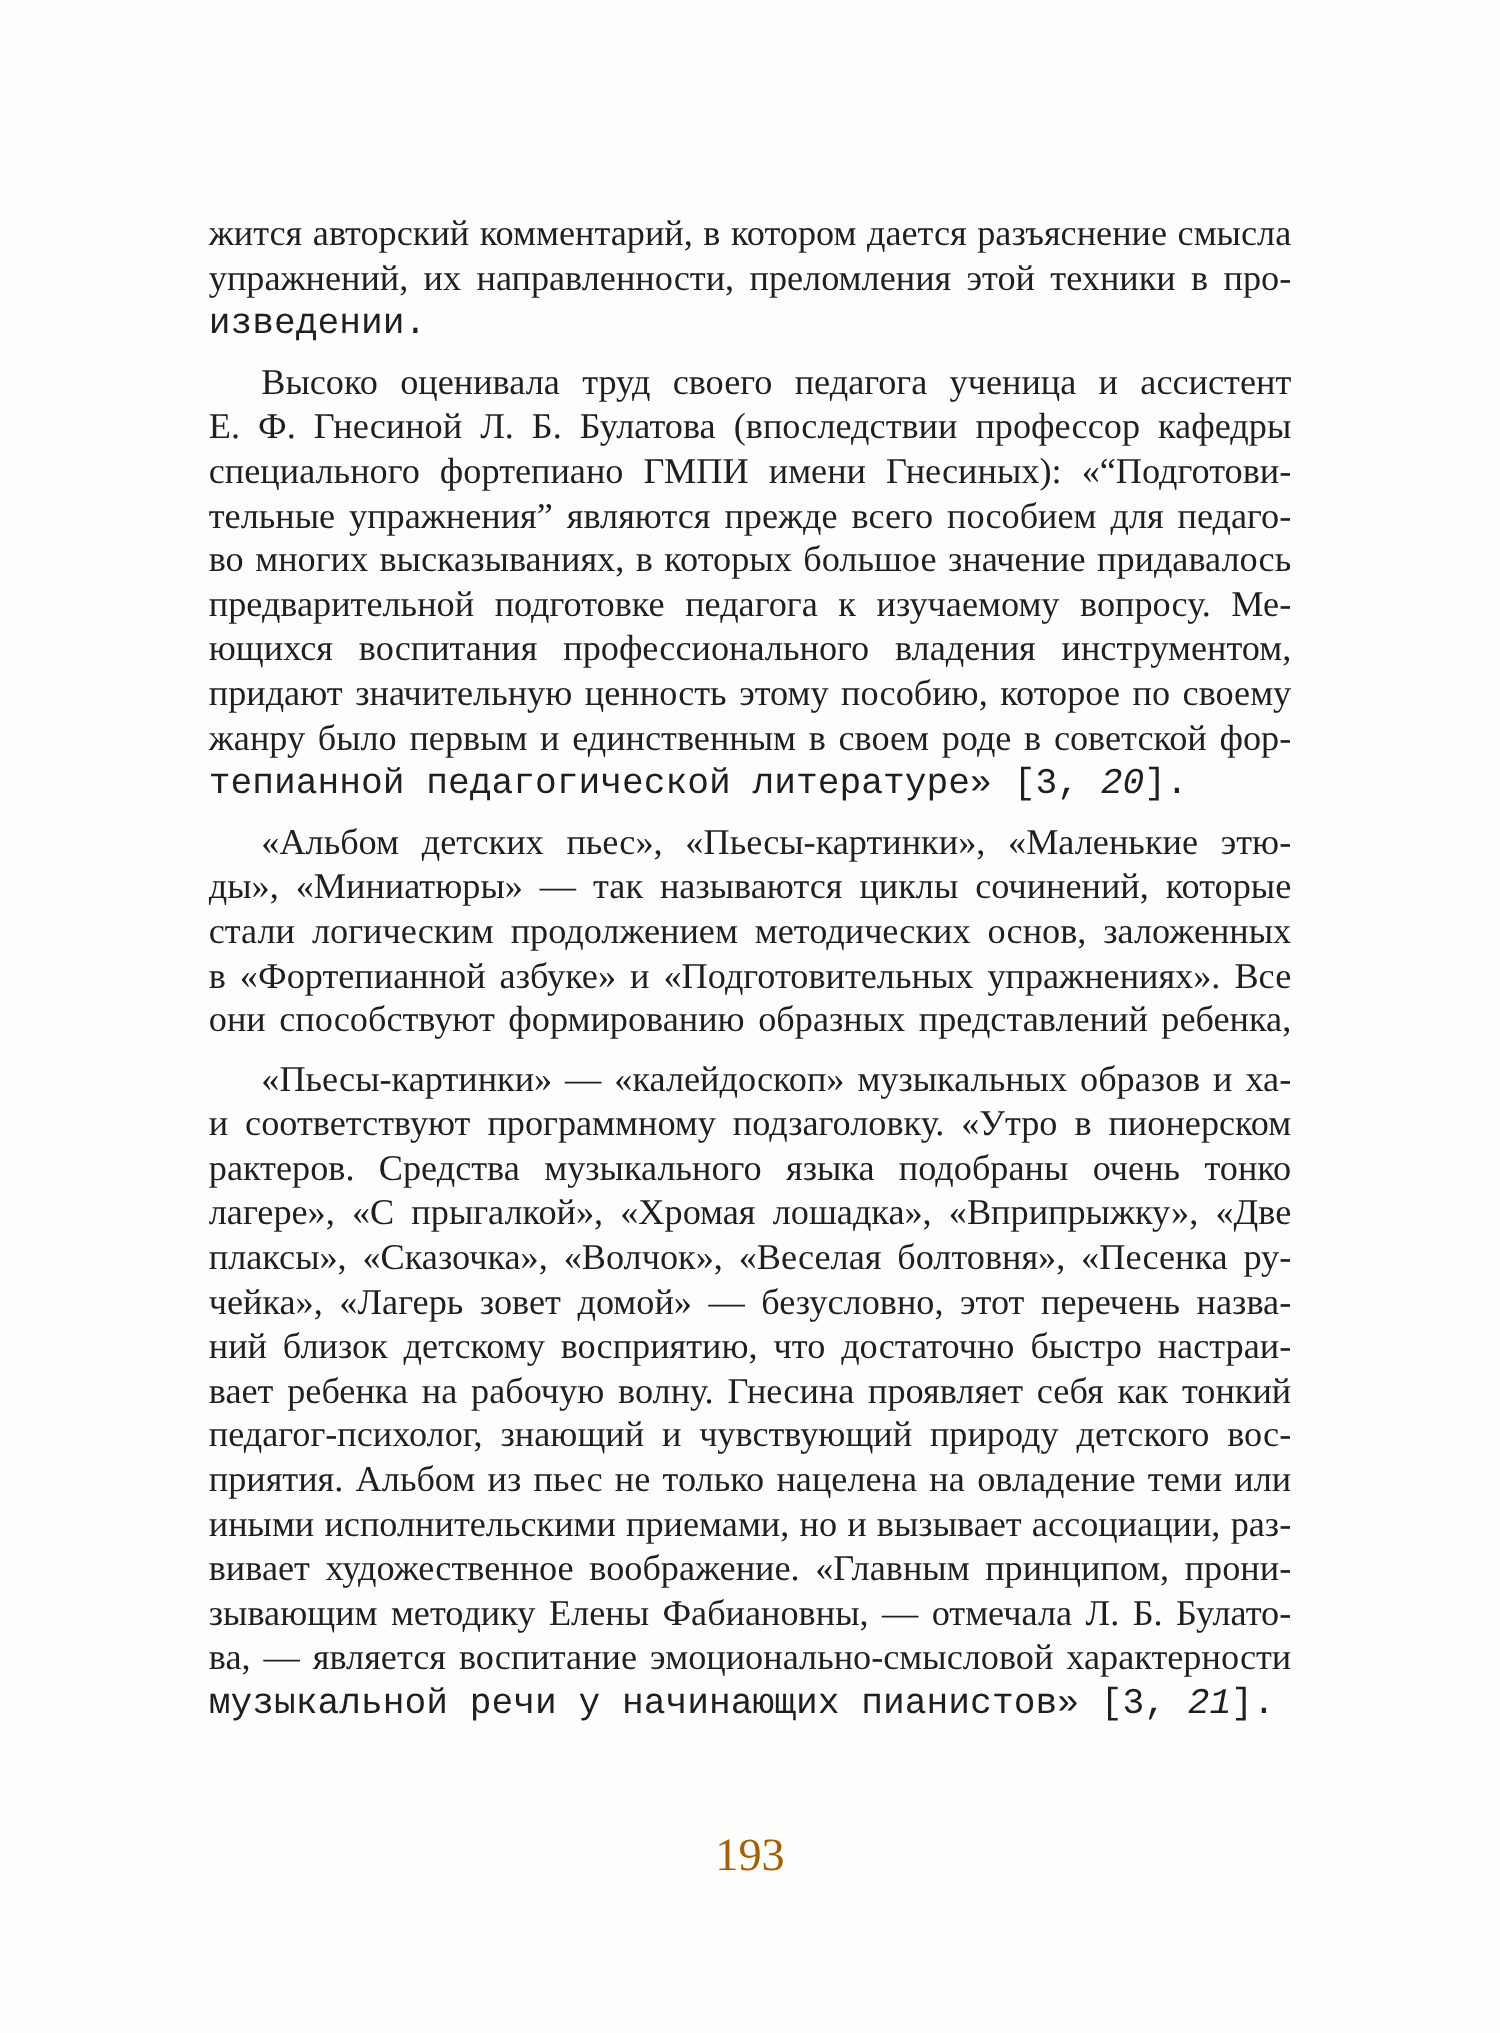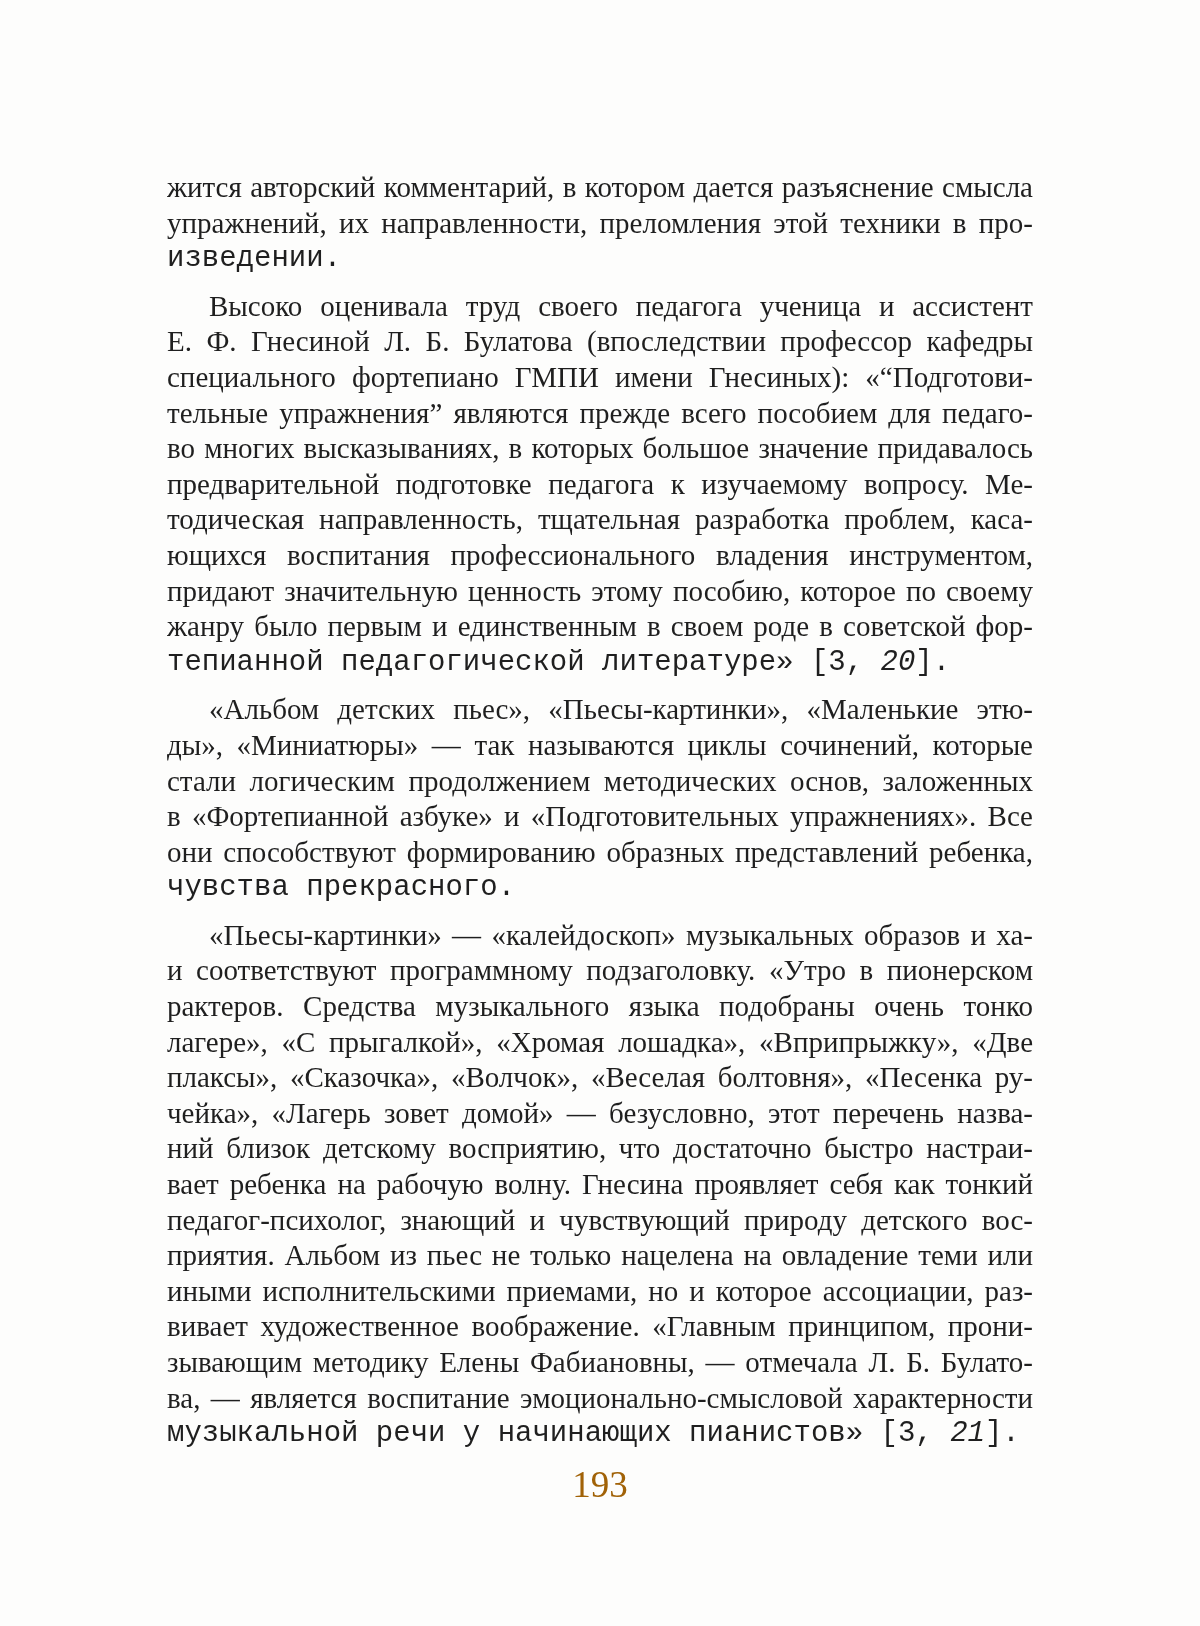--- a/index.html
+++ b/index.html
@@ -68,46 +68,44 @@
         <span class="line">упражнений, их направленности, преломления этой техники в про-</span>
         <span class="line last">изведении.</span>
       </p>
       <p class="para">
         <span class="line indent">Высоко оценивала труд своего педагога ученица и ассистент</span>
         <span class="line">Е. Ф. Гнесиной Л. Б. Булатова (впоследствии профессор кафедры</span>
         <span class="line">специального фортепиано ГМПИ имени Гнесиных): «“Подготови-</span>
         <span class="line">тельные упражнения” являются прежде всего пособием для педаго-</span>
         <span class="line">во многих высказываниях, в которых большое значение придавалось</span>
         <span class="line">предварительной подготовке педагога к изучаемому вопросу. Ме-</span>
-        <span class="line">тодическая направленность, тщательная разработка проблем, каса-</span>
         <span class="line">ющихся воспитания профессионального владения инструментом,</span>
         <span class="line">придают значительную ценность этому пособию, которое по своему</span>
         <span class="line">жанру было первым и единственным в своем роде в советской фор-</span>
         <span class="line last">тепианной педагогической литературе» [3, <i>20</i>].</span>
       </p>
       <p class="para">
         <span class="line indent">«Альбом детских пьес», «Пьесы-картинки», «Маленькие этю-</span>
         <span class="line">ды», «Миниатюры» — так называются циклы сочинений, которые</span>
         <span class="line">стали логическим продолжением методических основ, заложенных</span>
         <span class="line">в «Фортепианной азбуке» и «Подготовительных упражнениях». Все</span>
         <span class="line">они способствуют формированию образных представлений ребенка,</span>
-        <span class="line last">чувства прекрасного.</span>
       </p>
       <p class="para">
         <span class="line indent">«Пьесы-картинки» — «калейдоскоп» музыкальных образов и ха-</span>
         <span class="line">и соответствуют программному подзаголовку. «Утро в пионерском</span>
         <span class="line">рактеров. Средства музыкального языка подобраны очень тонко</span>
         <span class="line">лагере», «С прыгалкой», «Хромая лошадка», «Вприпрыжку», «Две</span>
         <span class="line">плаксы», «Сказочка», «Волчок», «Веселая болтовня», «Песенка ру-</span>
         <span class="line">чейка», «Лагерь зовет домой» — безусловно, этот перечень назва-</span>
         <span class="line">ний близок детскому восприятию, что достаточно быстро настраи-</span>
         <span class="line">вает ребенка на рабочую волну. Гнесина проявляет себя как тонкий</span>
         <span class="line">педагог-психолог, знающий и чувствующий природу детского вос-</span>
         <span class="line">приятия. Альбом из пьес не только нацелена на овладение теми или</span>
-        <span class="line">иными исполнительскими приемами, но и которое ассоциации, раз-</span>
+        <span class="line">иными исполнительскими приемами, но и вызывает ассоциации, раз-</span>
         <span class="line">вивает художественное воображение. «Главным принципом, прони-</span>
         <span class="line">зывающим методику Елены Фабиановны, — отмечала Л. Б. Булато-</span>
         <span class="line">ва, — является воспитание эмоционально-смысловой характерности</span>
         <span class="line last">музыкальной речи у начинающих пианистов» [3, <i>21</i>].</span>
       </p>
     </div>
   <div class="page-number">193</div>
 </div>
 
 </body></html>

